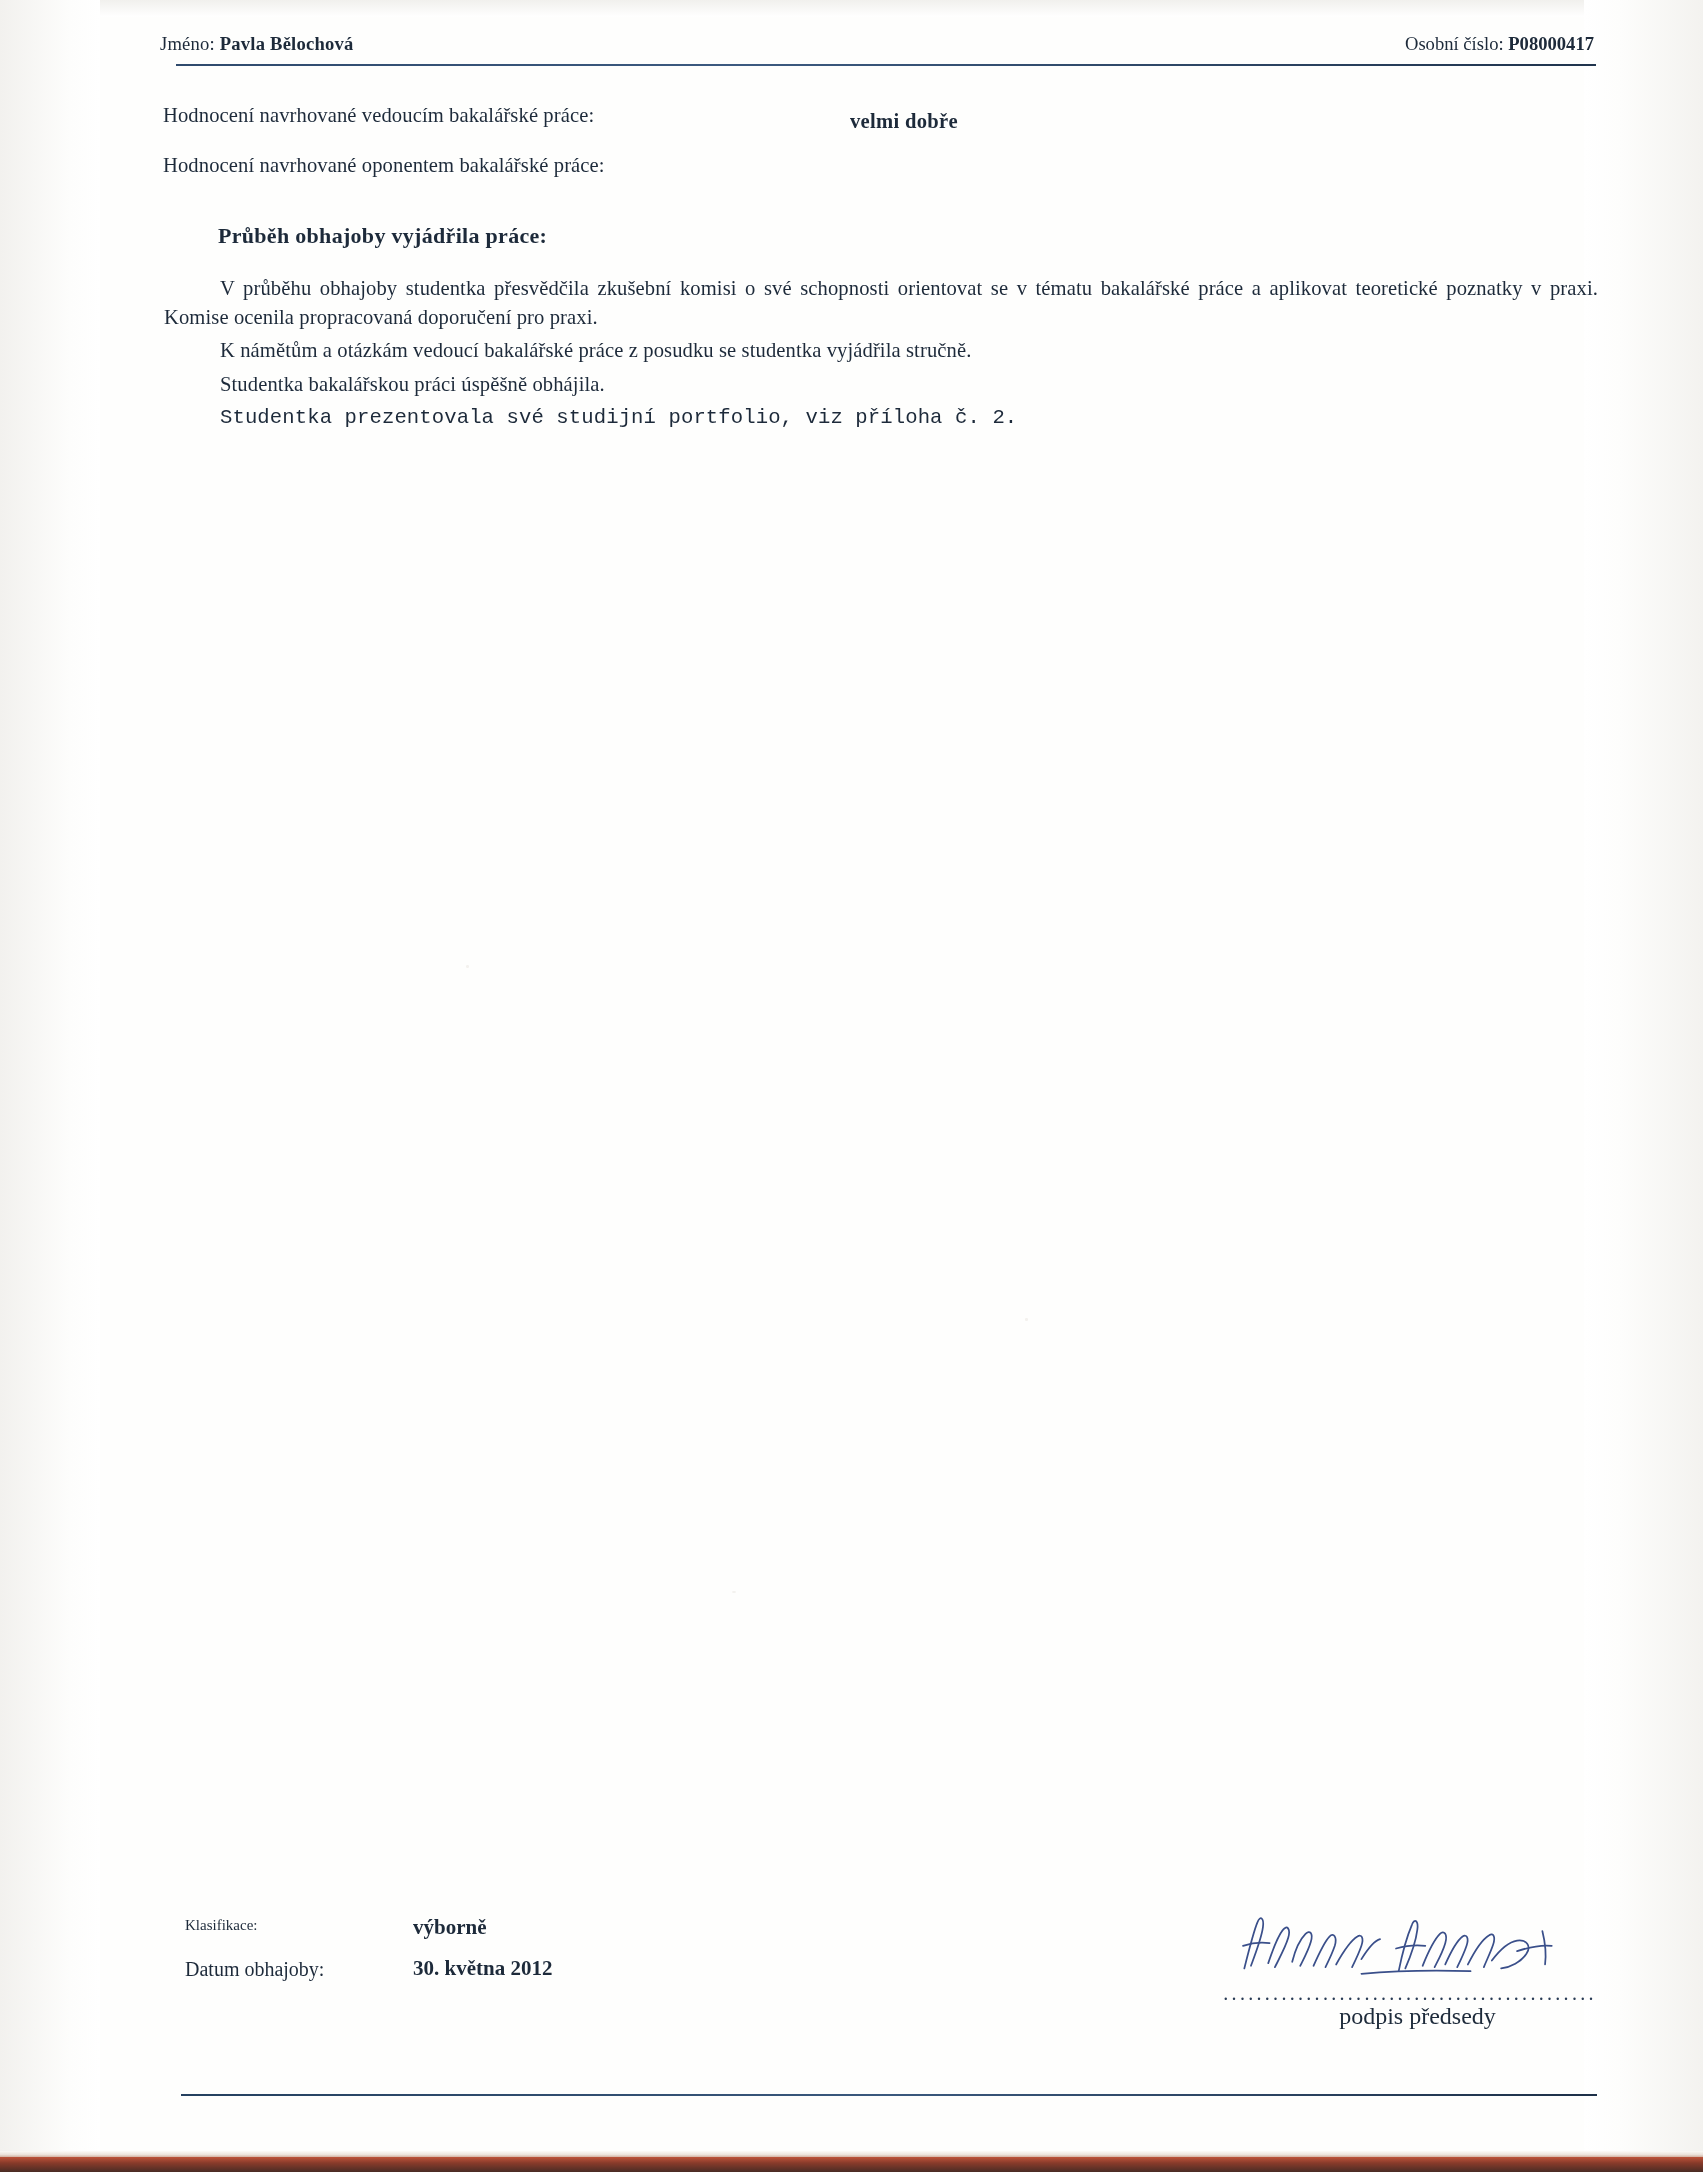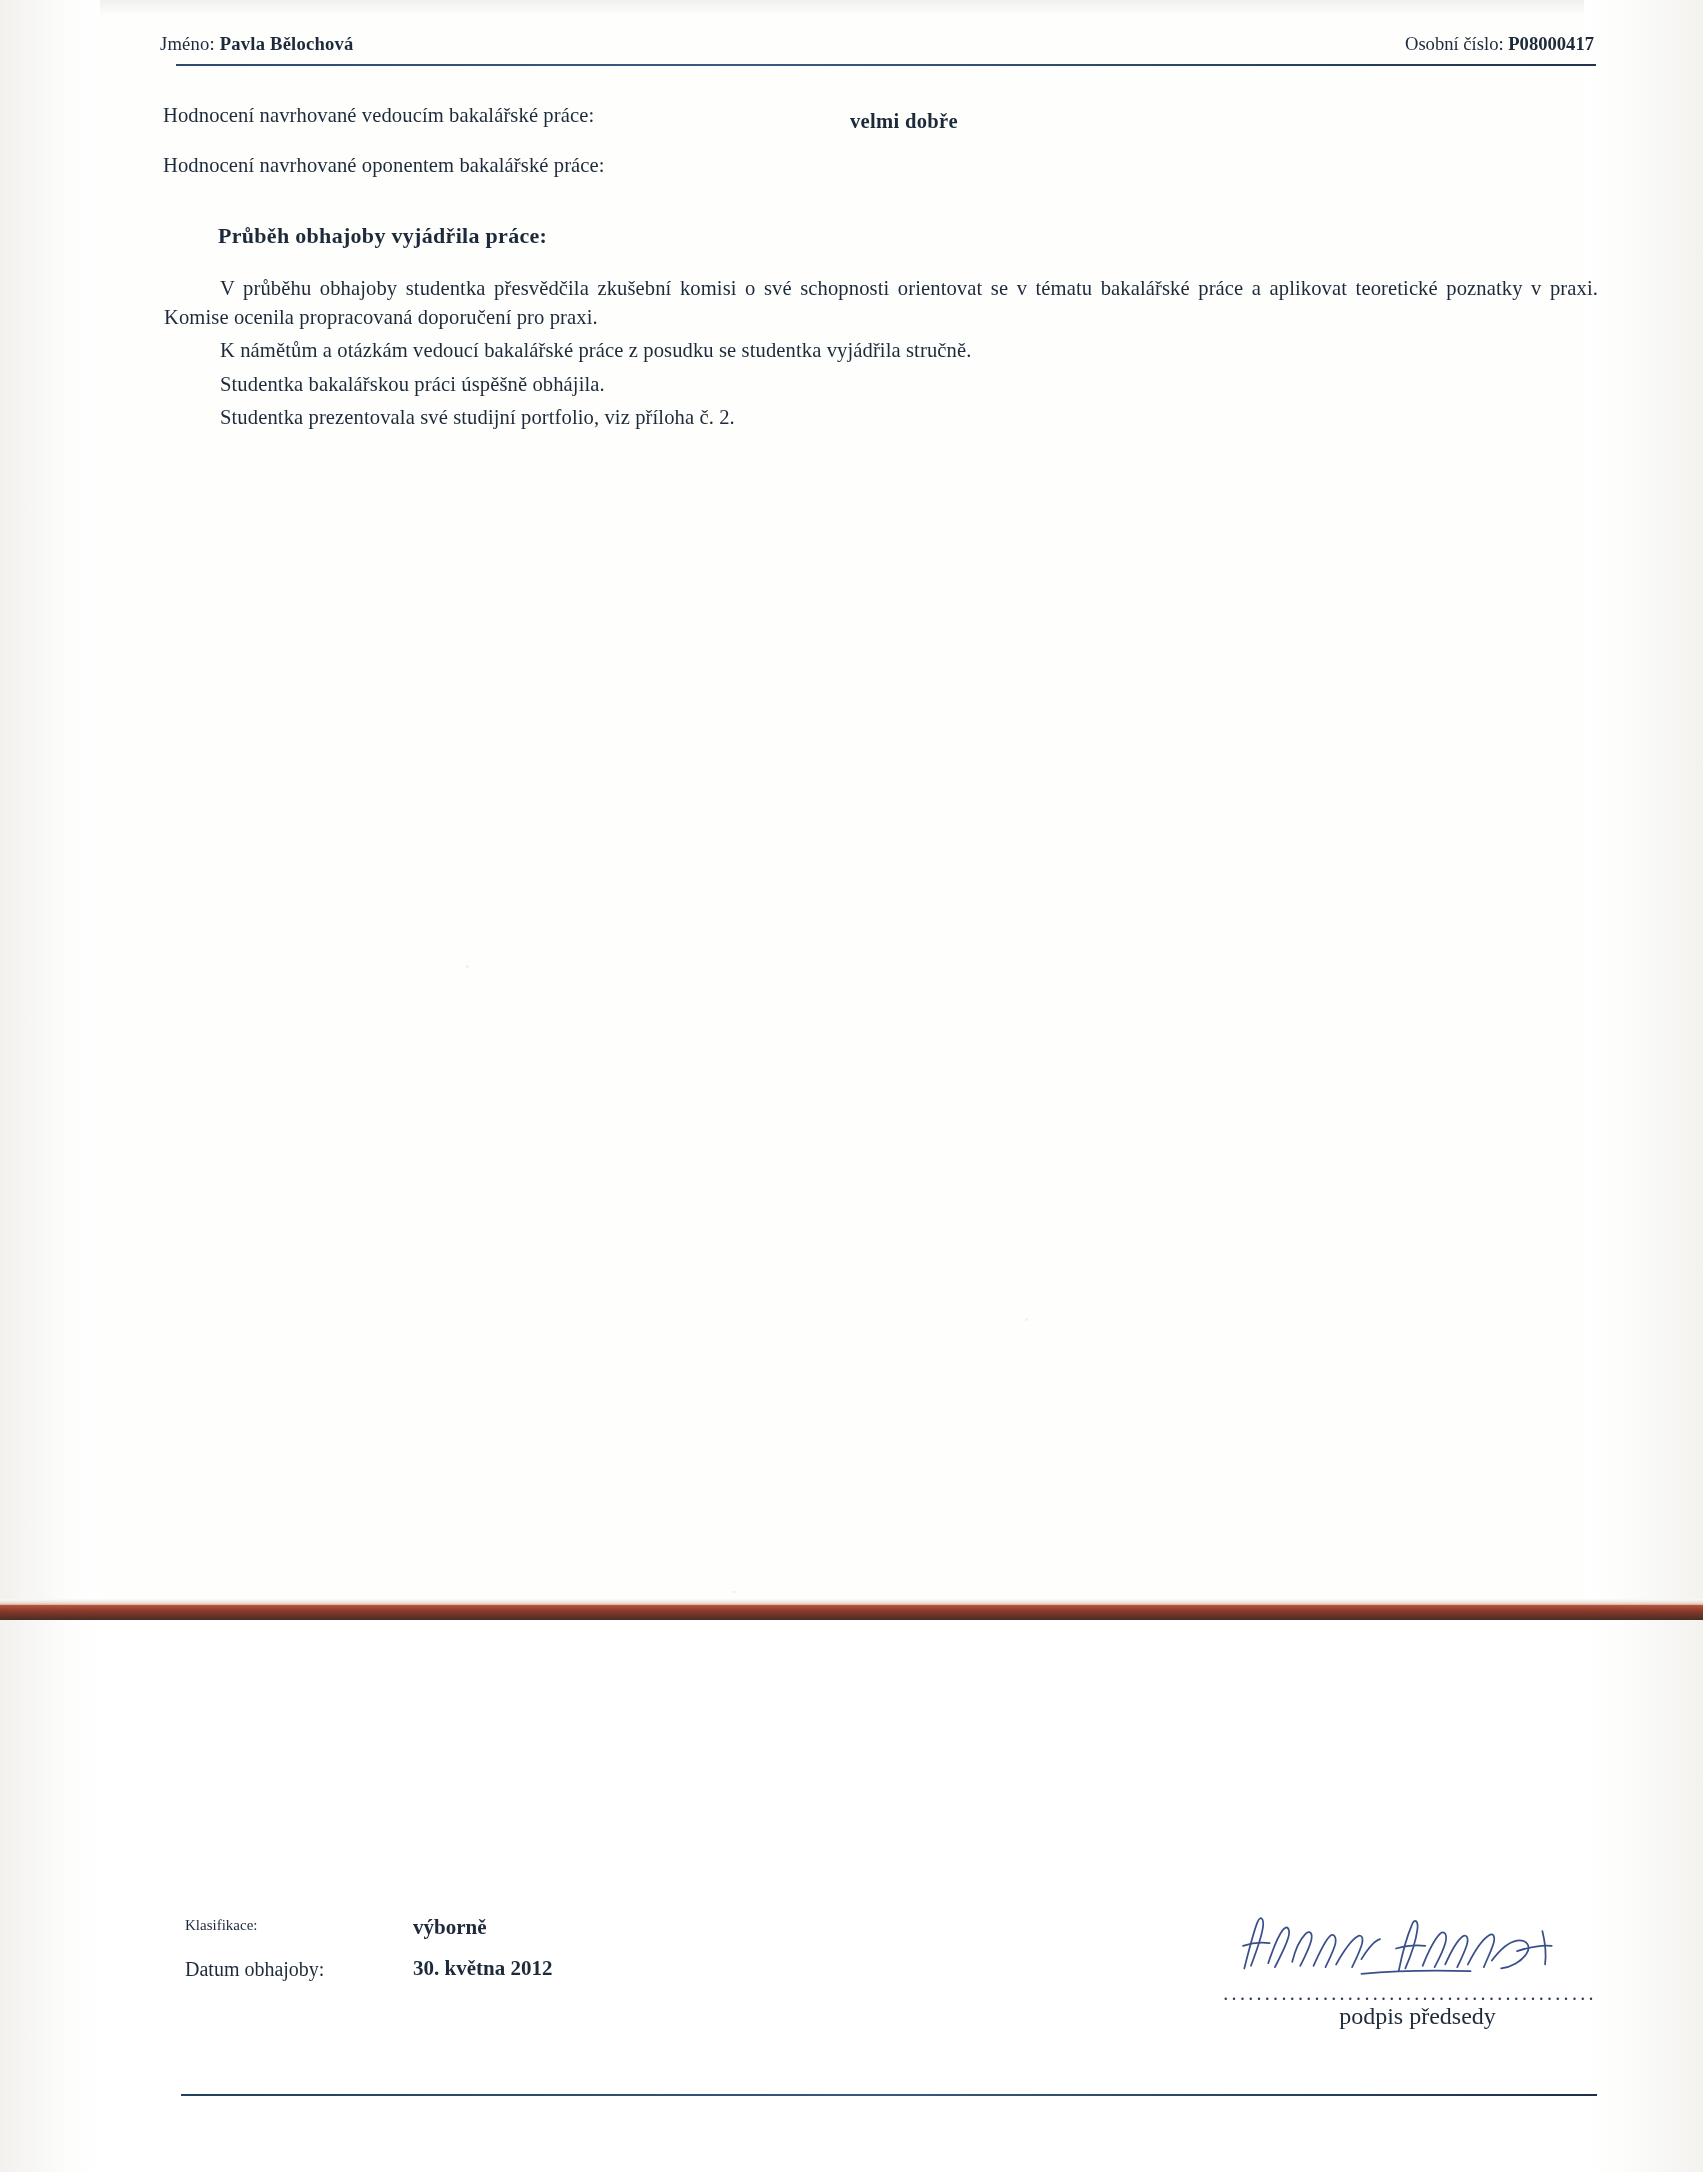--- a/index.html
+++ b/index.html
@@ -15,21 +15,21 @@
     color: #1d2a3a;
     overflow: hidden;
   }
 
   
   .sheet {
     position: absolute;
     left: 0;
     top: 0;
     width: 1704px;
-    height: 1620px;
+    height: 2172px;
     background: #fefefd;
   }
 
   
   .scan-edge-left {
     position: absolute;
     left: 0; top: 0;
     width: 100px; height: 2172px;
     background: linear-gradient(to right, #f2f1ee 0%, #fdfdfc 70%, #ffffff 100%);
   }
@@ -134,21 +134,21 @@
     width: 1434px;
     font-size: 20.6px;
     line-height: 1.42;
     text-align: justify;
     letter-spacing: 0.1px;
   }
   .body-block p {
     margin: 0 0 4px 0;
     text-indent: 56px;
   }
-  .body-block p:last-child { margin-bottom: 8px; }
+  .body-block p:last-child { margin-bottom: 8px; font-family: Liberation Mono, monospace; }
 
   
   .cls-label {
     position: absolute;
     left: 185px;
     top: 1917px;
     font-size: 15px;
   }
   .cls-value {
     position: absolute;

